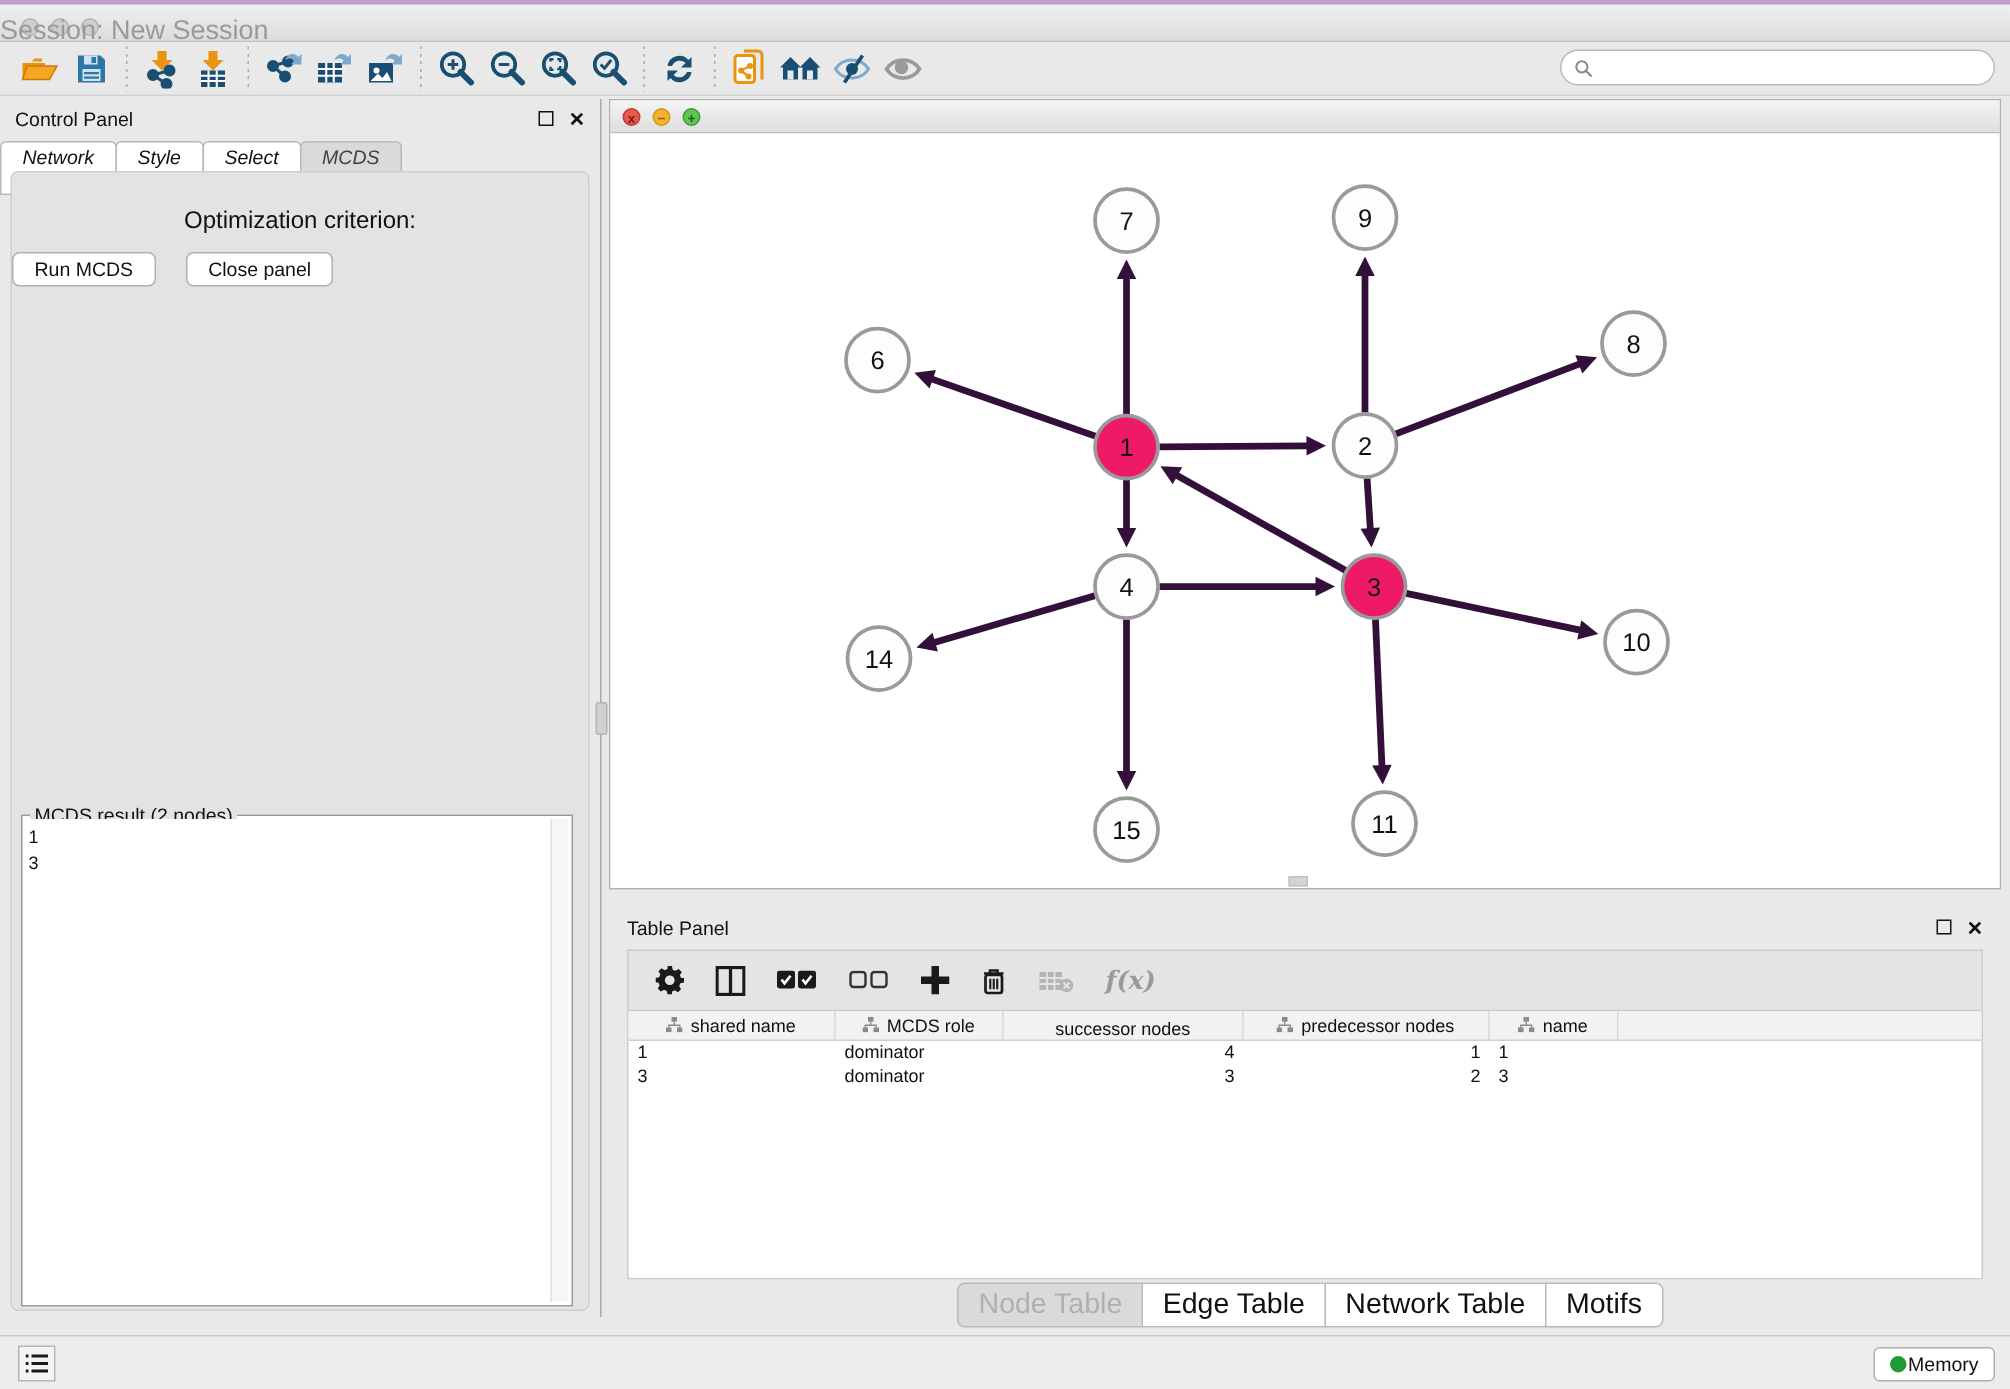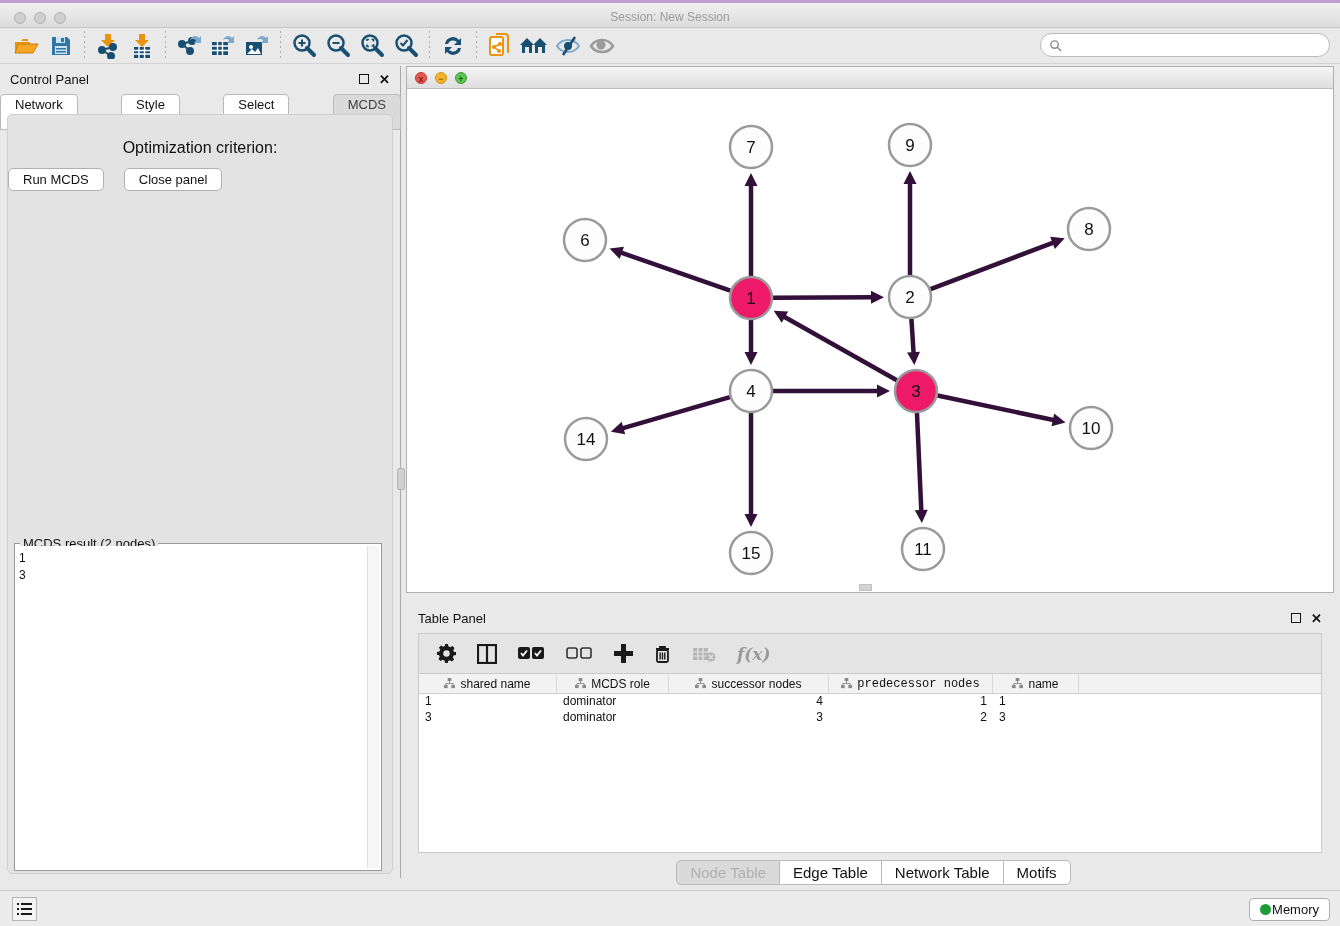--- a/index.html
+++ b/index.html
@@ -5,22 +5,22 @@
   * { margin:0; padding:0; box-sizing:border-box; }
   html,body { width:1340px; height:926px; overflow:hidden;
     font-family:"Liberation Sans", sans-serif; background:#e9e9e9; }
 
   
   .titlebar { position:absolute; left:0; top:0; width:1340px; height:28px;
     background:linear-gradient(#f0f0f0,#dcdcdc); border-top:3px solid #bd9ecd;
     border-bottom:1px solid #c4c4c4; }
   .traffic { position:absolute; top:9px; width:12px; height:12px; border-radius:50%;
     background:#cfcfcf; border:1px solid #b3b3b3; }
-  .titlebar-title { position:absolute; top:7px; width:100%; text-align:center;
-    font-size:12px; color:#9a9a9a; }
+  .titlebar-title { position:absolute; top:7px; width:100%; text-align:left;
+    font-size:18px; color:#9a9a9a; }
 
   
   .toolbar { position:absolute; left:0; top:28px; width:1340px; height:36px;
     background:#e9e9e9; border-bottom:1px solid #d2d2d2;
     display:flex; align-items:center; padding-left:10px; }
   .tbtn { width:34px; height:30px; display:flex; align-items:center; justify-content:center; }
   .tsep { width:1px; height:30px; margin:0 6px;
     background:repeating-linear-gradient(#aaa 0 2px, transparent 2px 5px); }
   .searchbox { position:absolute; right:10px; top:5px; width:290px; height:24px;
     background:#fff; border:1px solid #bbb; border-radius:12px;
@@ -29,21 +29,21 @@
     font-family:"Liberation Sans",sans-serif; background:transparent; }
 
   
   .control-panel { position:absolute; left:0; top:66px; width:401px; height:812px;
     background:#e9e9e9; border-right:1px solid #a9a9a9; }
   .panel-header { height:26px; display:flex; align-items:center; padding:0 10px;
     font-size:13px; color:#111; }
   .panel-header .spacer { flex:1; }
   .mini-icon { font-size:13px; color:#111; margin-left:10px; line-height:1; }
   .float-box { width:10px; height:10px; border:1.5px solid #111; display:inline-block; }
-  .ctab-row { display:flex; justify-content:space-between; gap:0; height:36px; margin-top:2px; }
+  .ctab-row { display:flex; justify-content:flex-start; gap:0; height:36px; margin-top:2px;font-style:italic; }
   .ctab { border:1px solid #b9b9b9; background:#fff; font-size:13px; padding:2px 14px;
     border-radius:4px 4px 0 0; color:#111; margin-right:-1px; }
   .ctab.active { background:#dadada; color:#404040; }
   .cp-content { position:absolute; left:7px; right:7px; top:48px; bottom:4px;
     background:#e3e3e3; border:1px solid #cfcfcf; border-radius:5px; }
   .opt-label { text-align:center; font-size:16px; margin-top:24px; color:#111; }
   .opt-select { position:relative; margin:9px auto 0; width:310px; height:23px;
     background:#fff; border:1px solid #b5b5b5; border-radius:4px; font-size:13px;
     display:flex; align-items:center; padding-left:9px; color:#111; }
   .sel-arrows { position:absolute; right:7px; top:3px; display:flex; flex-direction:column; gap:2px; }
@@ -87,21 +87,21 @@
     background:#e4e4e4; border:1px solid #cbcbcb; border-bottom:none;
     display:flex; align-items:center; gap:21px; padding-left:18px;font-weight:bold; }
   .tp-table { position:absolute; left:12px; right:18px; top:68px; bottom:44px;
     background:#fff; border:1px solid #cbcbcb; overflow:hidden; }
   .thead { display:flex; height:20px; background:#f2f2f2; border-bottom:1px solid #cfcfcf; }
   .th { display:flex; align-items:center; justify-content:center; gap:5px;
     font-size:12px; color:#111; border-right:1px solid #d8d8d8; }
   .trow { display:flex; height:16px; font-size:12px; color:#111; }
   .td { padding:0 6px; overflow:hidden; white-space:nowrap; }
   .tp-tabs { position:absolute; left:0; right:0; bottom:12px; display:flex; justify-content:center; }
-  .btab { border:1px solid #b9b9b9; background:#fff; font-size:15px; padding:3px 13px;
+  .btab { border:1px solid #b9b9b9; background:#fff; font-size:19px; padding:3px 13px;
     margin-right:-1px; color:#111; }
   .btab:first-child { border-radius:5px 0 0 5px; }
   .btab:last-child { border-radius:0 5px 5px 0; }
   .btab.active { background:#dadada; color:#b0b0b0; }
 
   
   .statusbar { position:absolute; left:0; top:890px; width:1340px; height:36px;
     background:#ececec; border-top:1px solid #c8c8c8; }
   .list-btn { position:absolute; left:12px; top:6px; width:25px; height:24px;
     background:#f4f4f4; border:1px solid #b5b5b5; display:flex; align-items:center; justify-content:center; }
@@ -439,30 +439,30 @@
         </div>
         <div class="th" style="width: 112px;">
           <svg width="11" height="11" viewBox="0 0 12 12">
             <rect x="4" y="0" width="4" height="3.4" fill="#8a8a8a"></rect>
             <rect x="0" y="7.6" width="4" height="3.4" fill="#8a8a8a"></rect>
             <rect x="8" y="7.6" width="4" height="3.4" fill="#8a8a8a"></rect>
             <path d="M6 3.4 V6 M2 7.6 V6 H10 V7.6" stroke="#8a8a8a" stroke-width="1" fill="none"></path>
           </svg>
           <span>MCDS role</span>
         </div>
-        <div class="th" style="width: 160px;">
+        <div class="th" style="width: 160px; flex-direction: column;">
           <svg width="11" height="11" viewBox="0 0 12 12">
             <rect x="4" y="0" width="4" height="3.4" fill="#8a8a8a"></rect>
             <rect x="0" y="7.6" width="4" height="3.4" fill="#8a8a8a"></rect>
             <rect x="8" y="7.6" width="4" height="3.4" fill="#8a8a8a"></rect>
             <path d="M6 3.4 V6 M2 7.6 V6 H10 V7.6" stroke="#8a8a8a" stroke-width="1" fill="none"></path>
           </svg>
           <span>successor nodes</span>
         </div>
-        <div class="th" style="width: 164px; font-family: Liberation Mono, monospace;">
+        <div class="th" style="width: 164px;">
           <svg width="11" height="11" viewBox="0 0 12 12">
             <rect x="4" y="0" width="4" height="3.4" fill="#8a8a8a"></rect>
             <rect x="0" y="7.6" width="4" height="3.4" fill="#8a8a8a"></rect>
             <rect x="8" y="7.6" width="4" height="3.4" fill="#8a8a8a"></rect>
             <path d="M6 3.4 V6 M2 7.6 V6 H10 V7.6" stroke="#8a8a8a" stroke-width="1" fill="none"></path>
           </svg>
           <span>predecessor nodes</span>
         </div>
         <div class="th" style="width: 86px;">
           <svg width="11" height="11" viewBox="0 0 12 12">

